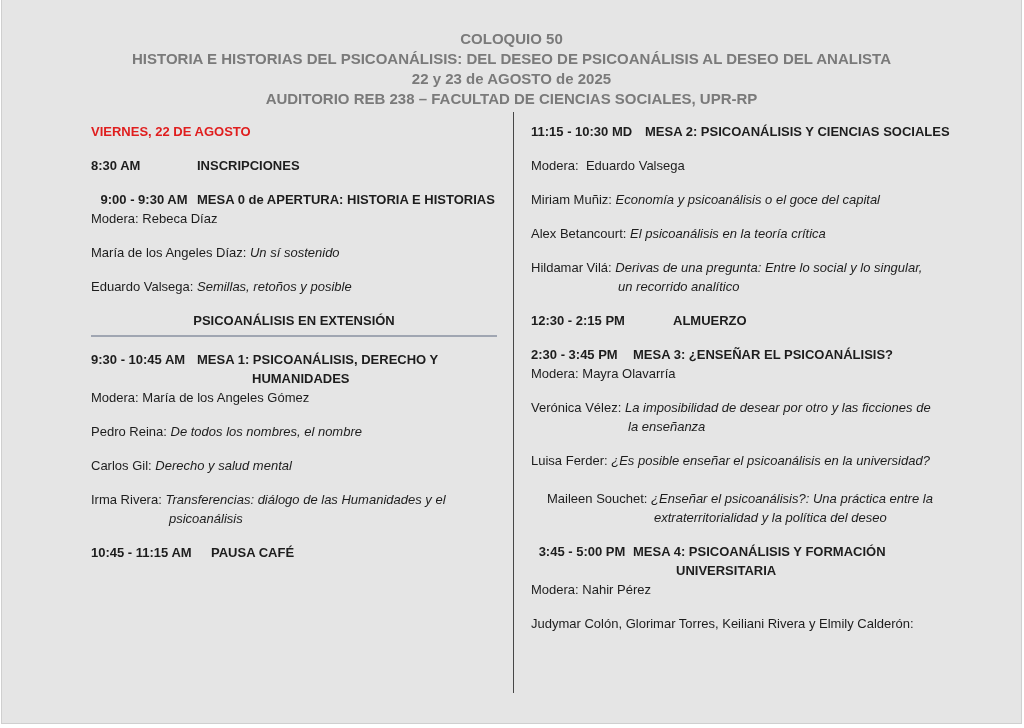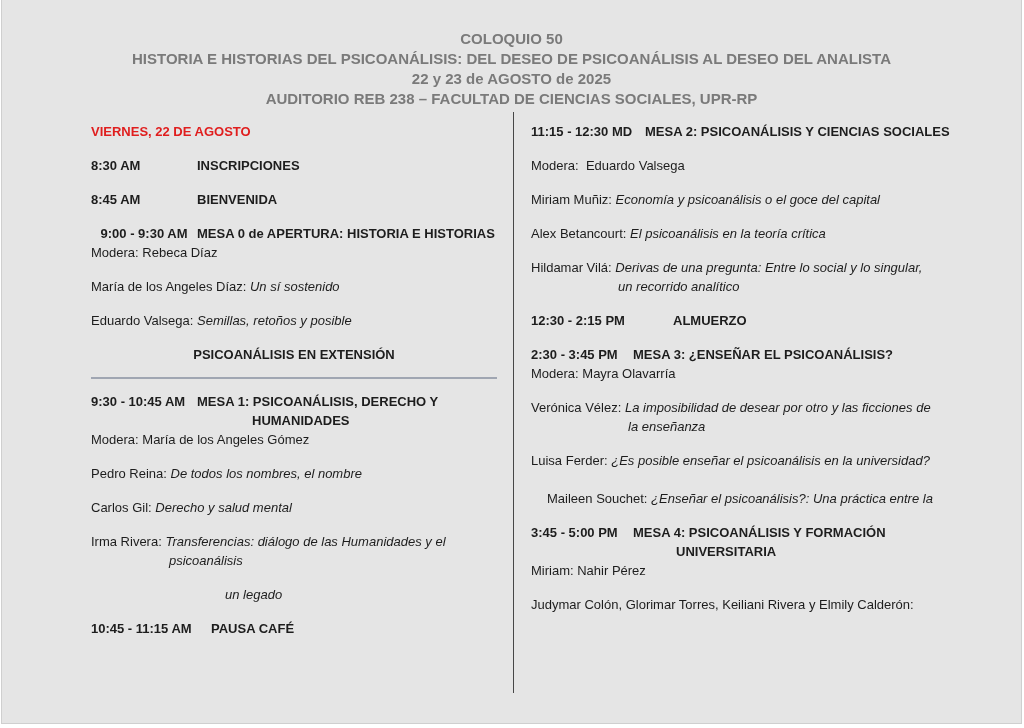--- a/index.html
+++ b/index.html
@@ -12,44 +12,41 @@
   .col-left{left:89px;width:406px;}
   .col-right{left:529px;width:432px;}
   .block{margin-bottom:15px;}
   .block:last-child{margin-bottom:0;}
   .line{white-space:pre-wrap;}
   .bold{font-weight:bold;}
   .italic{font-style:italic;}
   .red{color:var(--day-red,#e01e1e);}
   .timecell{display:inline-block;}
   .section{text-align:center;border-bottom:2px solid var(--section-rule,#a0a6b2);
-           padding-bottom:13px;margin-bottom:13px;}
+           padding-bottom:5px;margin-bottom:13px;}
   .divider{position:absolute;left:511px;top:112px;width:1px;height:581px;
            background:var(--divider,#474747);}
 </style>
 </head>
 <body>
 
 <div class="page">
   <div class="header">
     <div>COLOQUIO 50</div>
     <div>HISTORIA E HISTORIAS DEL PSICOANÁLISIS: DEL DESEO DE PSICOANÁLISIS AL DESEO DEL ANALISTA</div>
     <div>22 y 23 de AGOSTO de 2025</div>
     <div>AUDITORIO REB 238 – FACULTAD DE CIENCIAS SOCIALES, UPR-RP</div>
   </div>
 
   <div class="col col-left">
       <div class="block">
         <div class="line"><span class="bold red">VIERNES, 22 DE AGOSTO</span></div>
       </div>
       <div class="block">
         <div class="line"><span class="bold timecell" style="min-width: 106px;">8:30 AM</span><span class="bold">INSCRIPCIONES</span></div>
-      </div>
-      <div class="block">
-        <div class="line"><span class="bold timecell" style="min-width: 106px;">8:45 AM</span><span class="bold">BIENVENIDA</span></div>
       </div>
       <div class="block">
         <div class="line"><span class="bold timecell" style="min-width: 106px; text-align: center;">9:00 - 9:30 AM</span><span class="bold">MESA 0 de APERTURA: HISTORIA E HISTORIAS</span></div>
         <div class="line"><span>Modera: Rebeca Díaz</span></div>
       </div>
       <div class="block">
         <div class="line"><span>María de los Angeles Díaz: </span><span class="italic">Un sí sostenido</span></div>
       </div>
       <div class="block">
         <div class="line"><span>Eduardo Valsega: </span><span class="italic">Semillas, retoños y posible</span></div>
@@ -66,30 +63,29 @@
         <div class="line"><span>Pedro Reina: </span><span class="italic">De todos los nombres, el nombre</span></div>
       </div>
       <div class="block">
         <div class="line"><span>Carlos Gil: </span><span class="italic">Derecho y salud mental</span></div>
       </div>
       <div class="block">
         <div class="line"><span>Irma Rivera: </span><span class="italic">Transferencias: diálogo de las Humanidades y el</span></div>
         <div class="line" style="padding-left: 78px;"><span class="italic">psicoanálisis</span></div>
       </div>
       <div class="block">
-        <div class="line" style="padding-left: 134px;"><span class="italic">un legado</span></div>
       </div>
       <div class="block">
         <div class="line"><span class="bold timecell" style="min-width: 120px;">10:45 - 11:15 AM</span><span class="bold">PAUSA CAFÉ</span></div>
       </div>
     </div>
   <div class="divider"></div>
   <div class="col col-right">
       <div class="block">
-        <div class="line"><span class="bold timecell" style="min-width: 114px;">11:15 - 12:30 MD</span><span class="bold">MESA 2: PSICOANÁLISIS Y CIENCIAS SOCIALES</span></div>
+        <div class="line"><span class="bold timecell" style="min-width: 114px;">11:15 - 10:30 MD</span><span class="bold">MESA 2: PSICOANÁLISIS Y CIENCIAS SOCIALES</span></div>
       </div>
       <div class="block">
         <div class="line"><span>Modera:  Eduardo Valsega</span></div>
       </div>
       <div class="block">
         <div class="line"><span>Miriam Muñiz: </span><span class="italic">Economía y psicoanálisis o el goce del capital</span></div>
       </div>
       <div class="block">
         <div class="line"><span>Alex Betancourt: </span><span class="italic">El psicoanálisis en la teoría crítica</span></div>
       </div>
@@ -106,23 +102,24 @@
       </div>
       <div class="block">
         <div class="line"><span>Verónica Vélez: </span><span class="italic">La imposibilidad de desear por otro y las ficciones de</span></div>
         <div class="line" style="padding-left: 97px;"><span class="italic">la enseñanza</span></div>
       </div>
       <div class="block">
         <div class="line"><span>Luisa Ferder: </span><span class="italic">¿Es posible enseñar el psicoanálisis en la universidad?</span></div>
       </div>
       <div class="block" style="margin-top: 19px; margin-left: 16px;">
         <div class="line"><span>Maileen Souchet: </span><span class="italic">¿Enseñar el psicoanálisis?: Una práctica entre la</span></div>
+        <div class="line" style="padding-left: 107px;"><span class="italic">extraterritorialidad y la política del deseo</span></div>
       </div>
       <div class="block">
-        <div class="line"><span class="bold timecell" style="min-width: 102px;">3:45 - 5:00 PM</span><span class="bold">MESA 4: PSICOANÁLISIS Y FORMACIÓN</span></div>
+        <div class="line"><span class="bold timecell" style="min-width: 102px; text-align: center;">3:45 - 5:00 PM</span><span class="bold">MESA 4: PSICOANÁLISIS Y FORMACIÓN</span></div>
         <div class="line" style="padding-left: 145px;"><span class="bold">UNIVERSITARIA</span></div>
-        <div class="line"><span>Miriam: Nahir Pérez</span></div>
+        <div class="line"><span>Modera: Nahir Pérez</span></div>
       </div>
       <div class="block">
         <div class="line"><span>Judymar Colón, Glorimar Torres, Keiliani Rivera y Elmily Calderón:</span></div>
       </div>
     </div>
 </div>
 
 </body></html>

